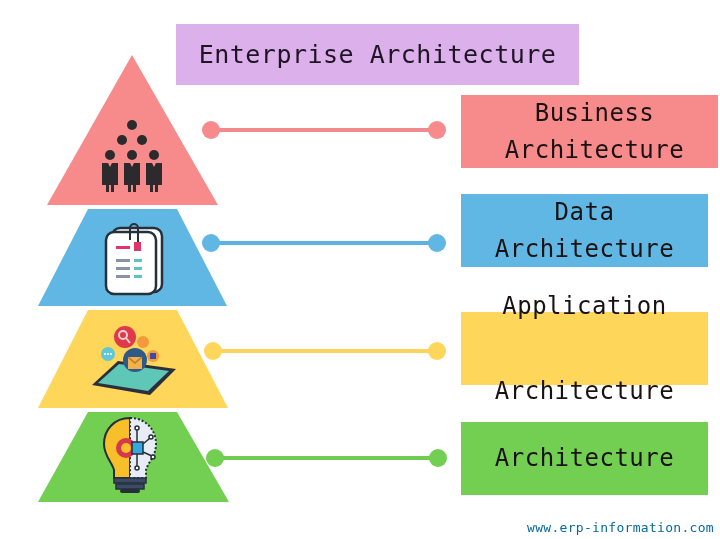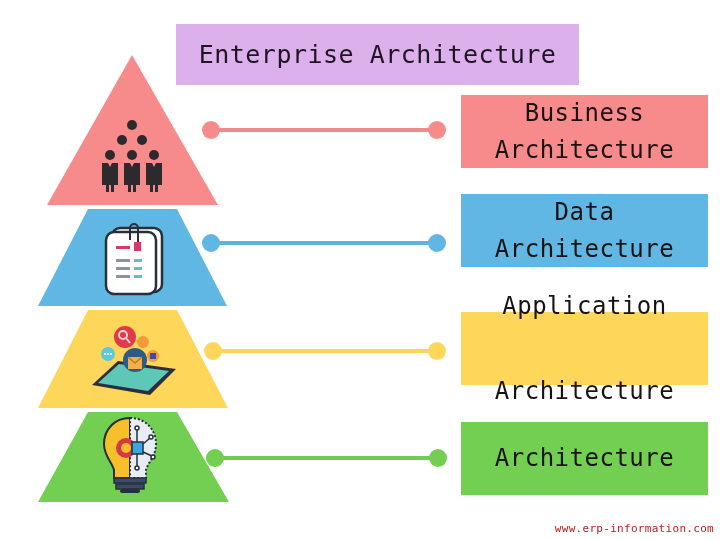--- a/index.html
+++ b/index.html
@@ -26,21 +26,21 @@
     .label-box {
       position: absolute;
       left: 461px; width: 247px; height: 73px;
       display: flex; flex-direction: column; align-items: center; justify-content: center;
       font-size: 24px; color: #1a1212; line-height: 37px;
       letter-spacing: 0.5px;
     }
     .label-box span { display: block; text-align: center; }
     .watermark {
       position: absolute; right: 6px; bottom: 4px;
-      font-size: 11px; color: #b91c1c; letter-spacing: 0.3px; margin-top: 43px;
+      font-size: 13px; color: #0369a1; letter-spacing: 0.3px; margin-top: 43px;
     }
     .icon { position: absolute; }
   </style>
 </head>
 <body>
 
 <div class="title-box">
   <span>Enterprise Architecture</span>
 </div>
 
@@ -137,21 +137,21 @@
   <div class="connector" style="left:214px;top:349px;width:224px;background:#fcd45a;"></div>
   <div class="dot" style="left:204px;top:342px;background:#fdd65a;"></div>
   <div class="dot" style="left:428px;top:342px;background:#fdd65a;"></div>
 </div>
 <div>
   <div class="connector" style="left:216px;top:456px;width:222px;background:#70cc50;"></div>
   <div class="dot" style="left:206px;top:449px;background:#72cf52;"></div>
   <div class="dot" style="left:429px;top:449px;background:#72cf52;"></div>
 </div>
 
-<div class="label-box" style="top:95px;background:#f78a8a;">
+<div class="label-box" style="top:95px;background:#f78a8a;padding-left:10px;">
   <span>Business</span>
   <span>Architecture</span>
 </div>
 <div class="label-box" style="top:194px;background:#60b7e3;">
   <span>Data</span>
   <span>Architecture</span>
 </div>
 <div class="label-box" style="top:312px;background:#fdd65a;gap:48px;">
   <span>Application</span>
   <span>Architecture</span>

